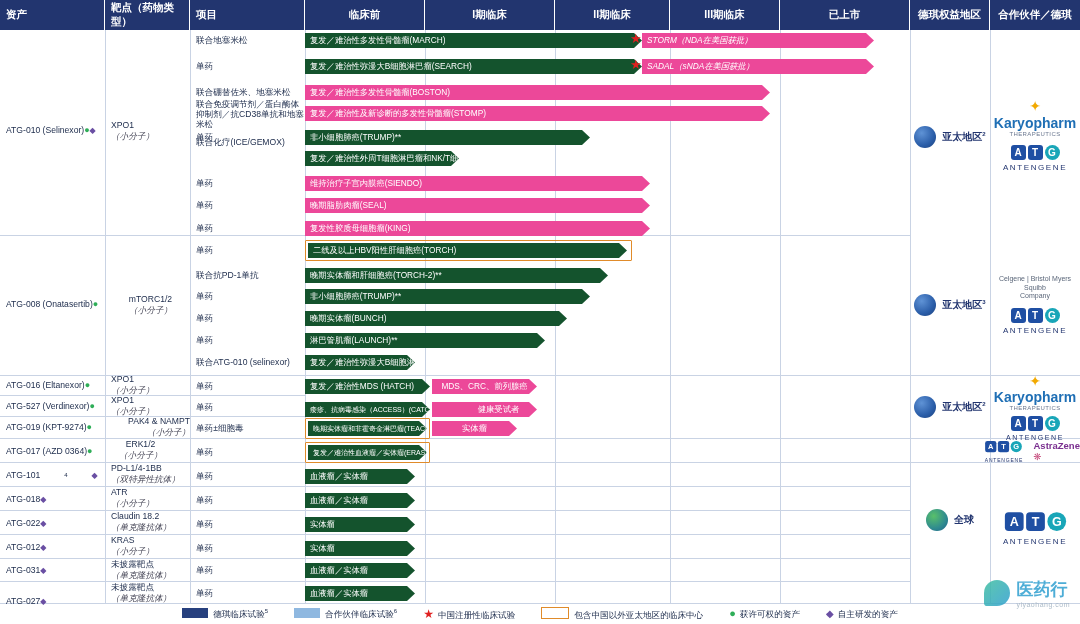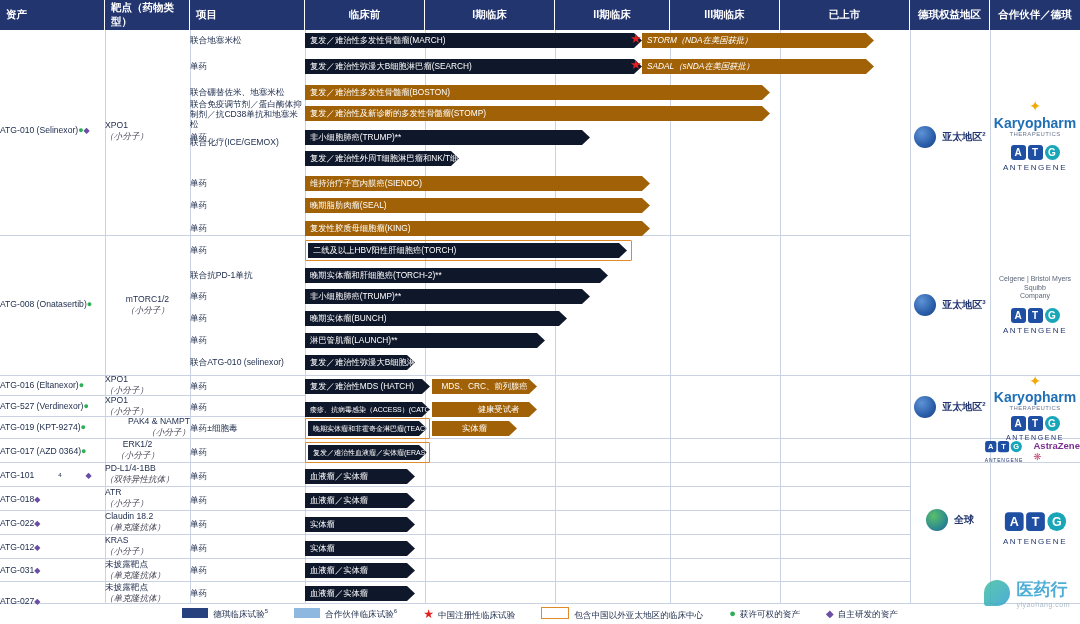--- a/index.html
+++ b/index.html
@@ -21,38 +21,38 @@
   }
   .hdr .cell.ctr{justify-content:center;padding-left:0;}
 
   
   .grid-line{position:absolute;background:#c9d3e4;}
   .vline{width:1px;}
   .hline{height:1px;}
 
   .rowlabel{
     position:absolute;font-size:8.6px;color:#1b2a4a;
-    display:flex;align-items:center;padding-left:0;box-sizing:border-box;
+    display:flex;align-items:center;padding-left:6px;box-sizing:border-box;
   }
   .asset{font-size:8.6px;}
   .target{font-size:8.6px;line-height:1.25;}
   .target i{font-style:italic;color:#445;}
   .proj{font-size:8.6px;}
 
   
   .bar{
     position:absolute;height:15px;line-height:15px;
     color:#ffffff;font-size:8.3px;white-space:nowrap;
     padding-left:5px;box-sizing:border-box;
     -webkit-clip-path:polygon(0 0, calc(100% - 8px) 0, 100% 50%, calc(100% - 8px) 100%, 0 100%);
     clip-path:polygon(0 0, calc(100% - 8px) 0, 100% 50%, calc(100% - 8px) 100%, 0 100%);
     overflow:hidden;
   }
-  .bar.dark{background:#0f172a;}
-  .bar.light{background:#a16207;color:#ffffff;}
+  .bar.dark{background:#14532d;}
+  .bar.light{background:#ec4899;color:#ffffff;}
   .bar.light.it{font-style:italic;}
   .bar.center{text-align:center;padding-left:0;}
 
   .star{position:absolute;color:#e02020;font-size:13px;line-height:13px;}
   .outline{position:absolute;border:1.4px solid #e08b2a;box-sizing:border-box;border-radius:1px;}
 
   
   .region{position:absolute;display:flex;align-items:center;gap:6px;justify-content:center;}
   .region .lbl{font-size:10px;color:#22356f;font-weight:bold;}
   .globe{width:22px;height:22px;border-radius:50%;}

